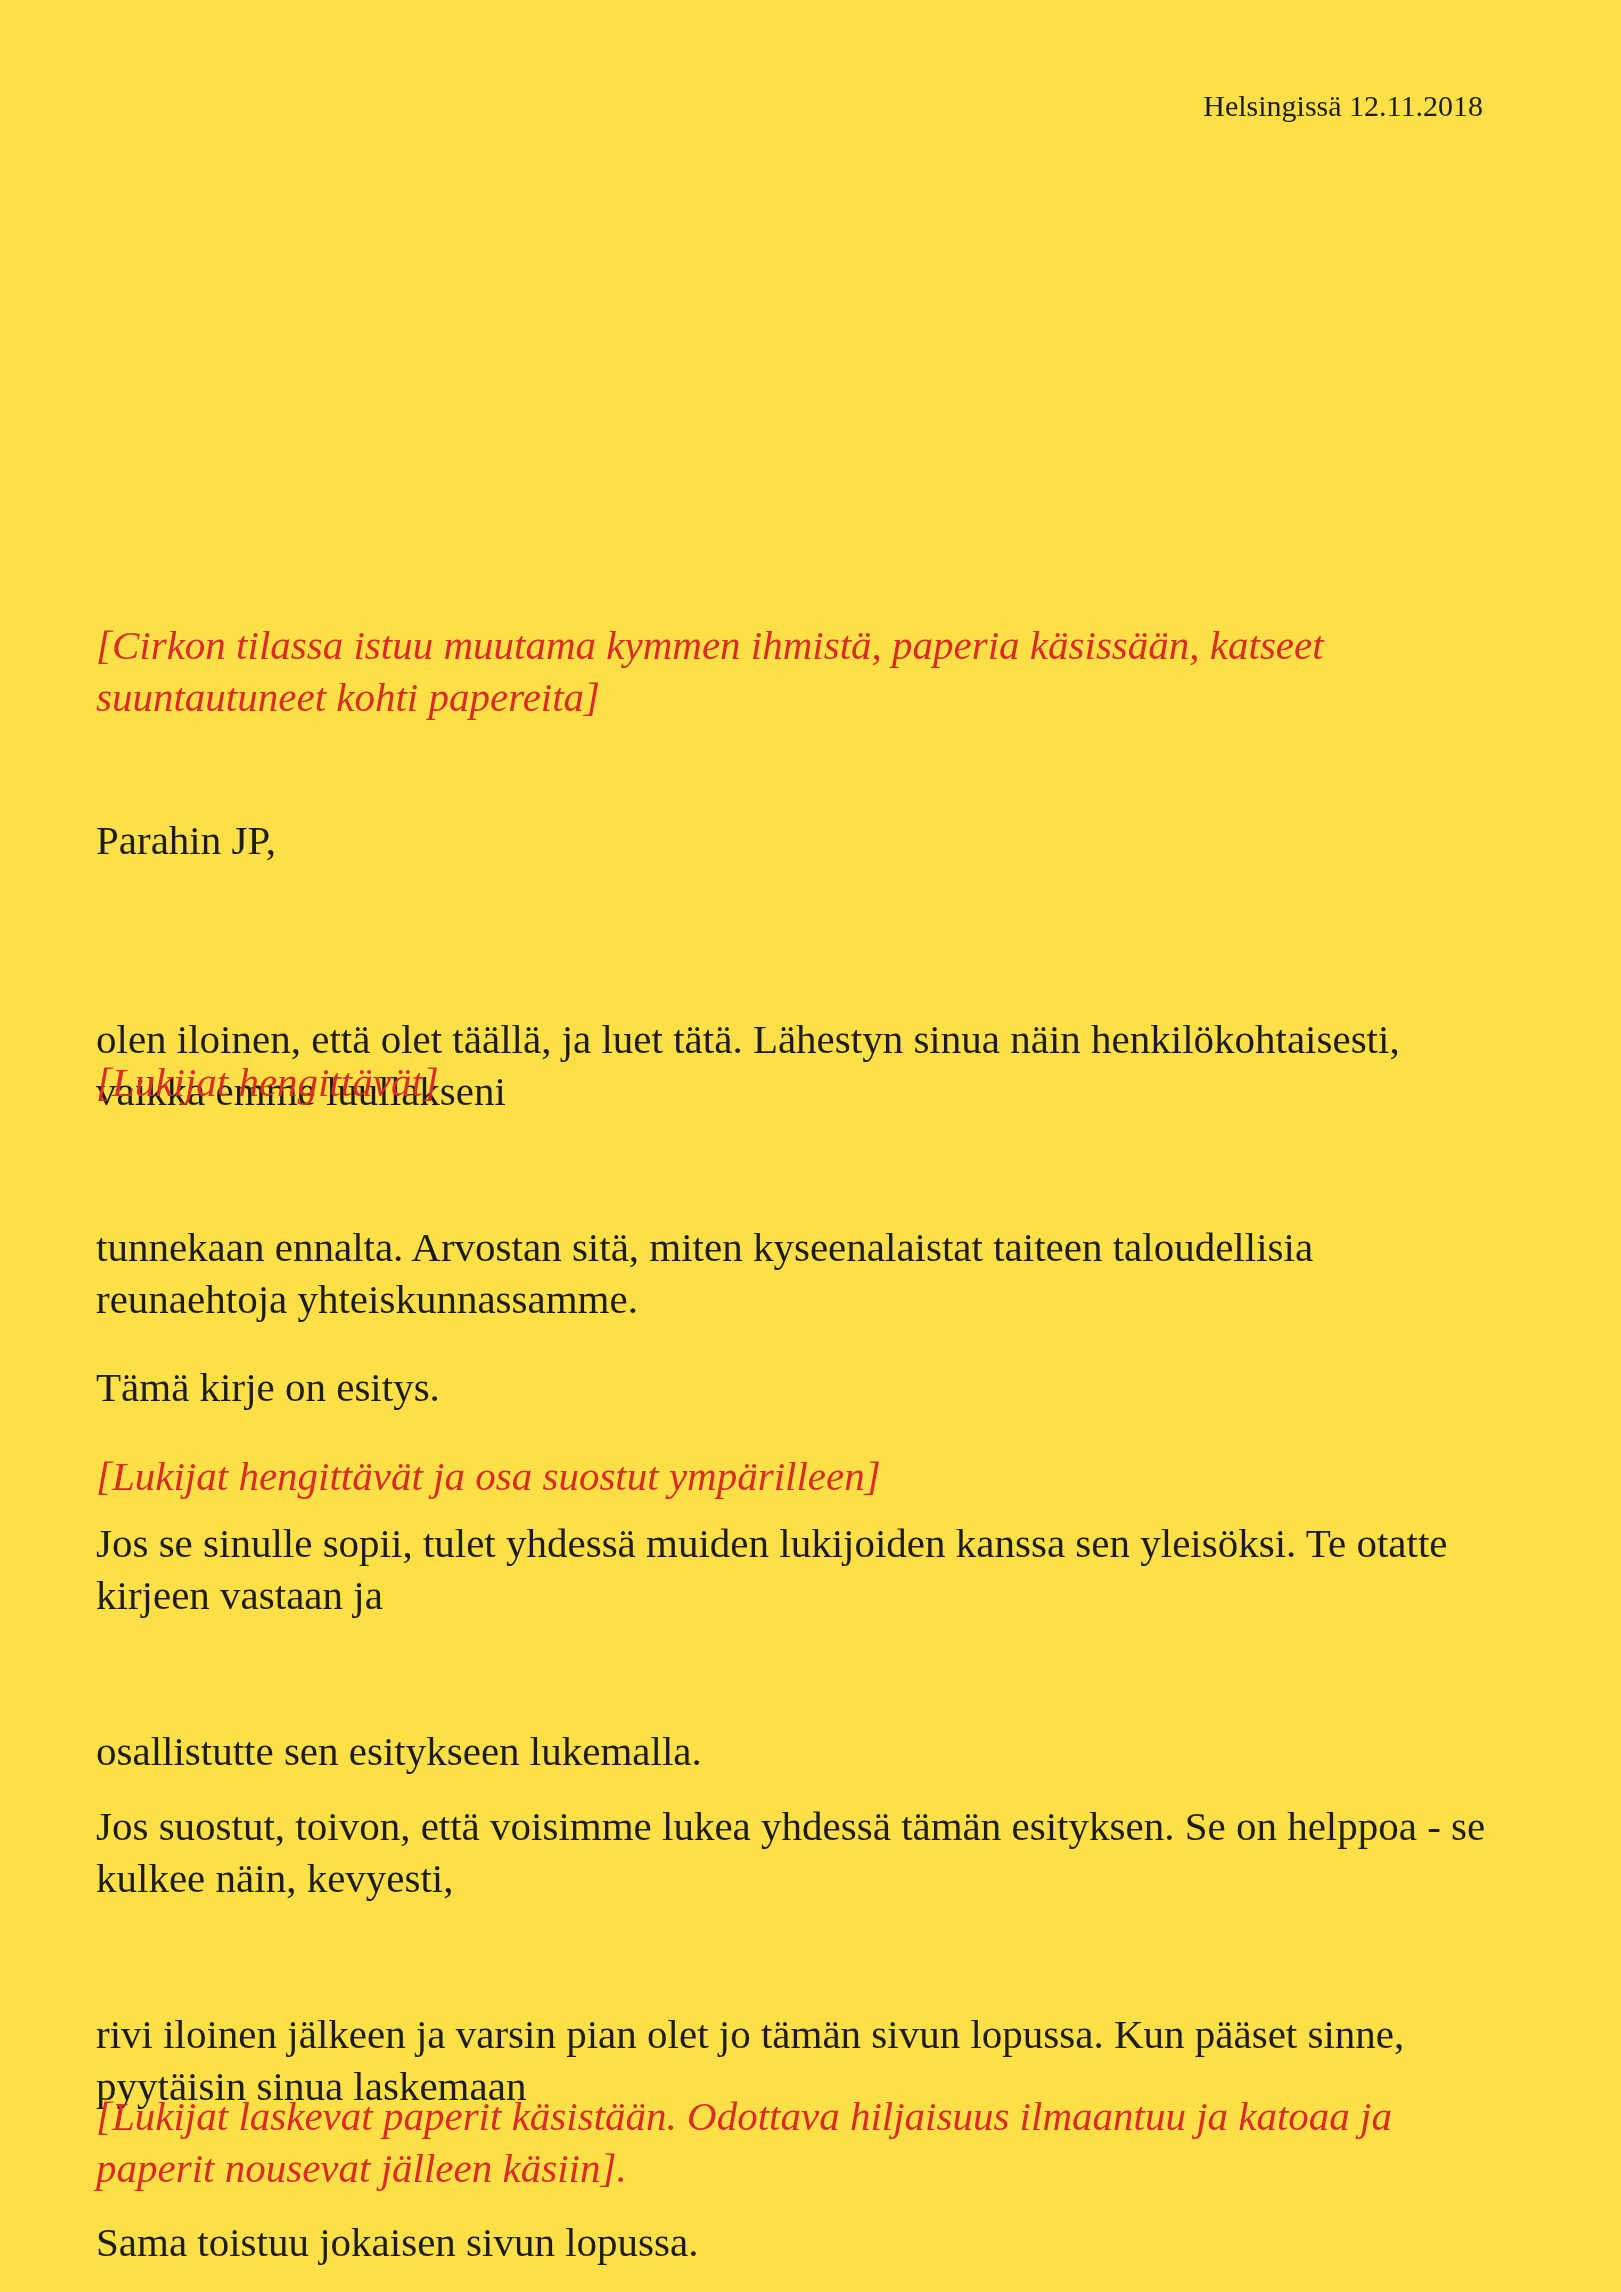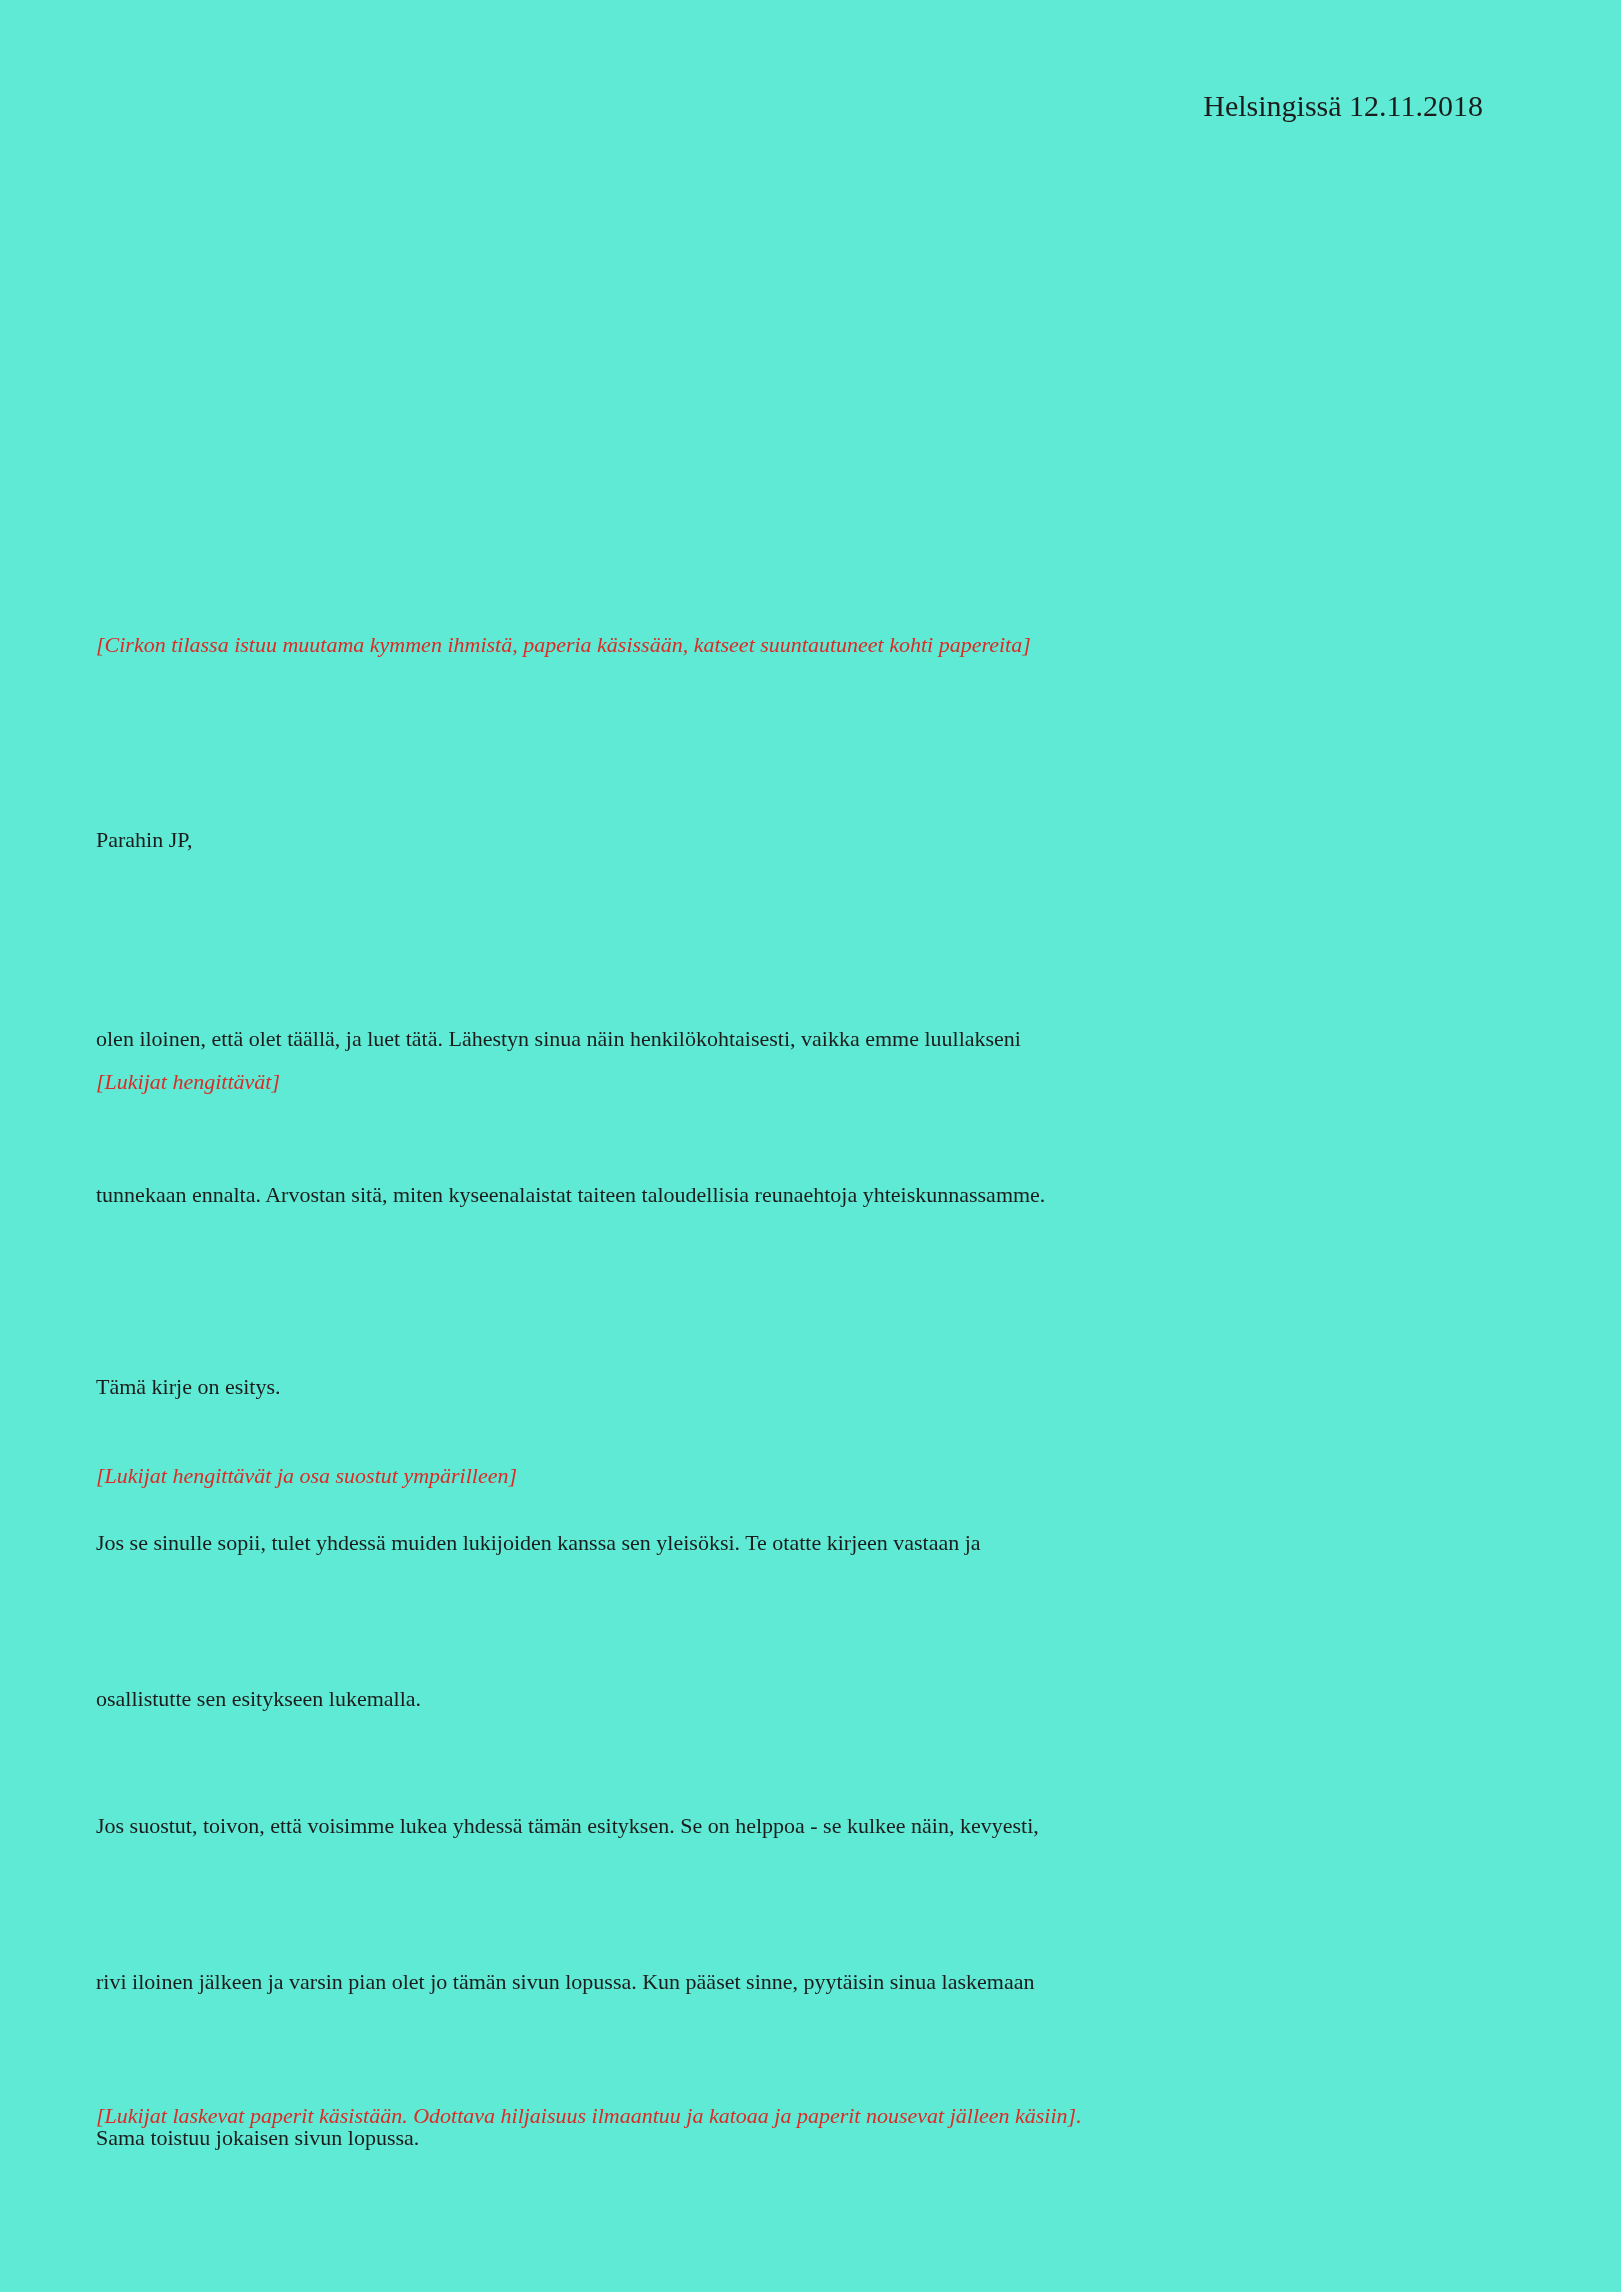--- a/index.html
+++ b/index.html
@@ -13,21 +13,21 @@
     height: 2293px;
     background: #ffffff;
     font-family: "Liberation Serif", serif;
     color: #1c1c1c;
     overflow: hidden;
   }
   .block {
     position: absolute;
     left: 96px;
     right: 113px;
-    font-size: 22px;
+    font-size: 41px;
     line-height: 52px;
     white-space: pre-wrap;
   }
   .line {
     display: block;
   }
   .dateline {
     position: absolute;
     top: 80px;
     right: 138px;
@@ -36,21 +36,21 @@
     text-align: right;
   }
   .stage-direction {
     color: var(--accent-red, #d92c26);
     font-style: italic;
   }
 </style>
 </head>
 <body>
 
-<div class="page" style="background: #5eead4; color: rgb(28, 28, 28);">
+<div class="page" style="background: #fde047; color: rgb(28, 28, 28);">
 
   <div class="dateline">Helsingissä 12.11.2018</div>
 
   <div class="block stage-direction" style="top:619px">[Cirkon tilassa istuu muutama kymmen ihmistä, paperia käsissään, katseet suuntautuneet kohti papereita]</div>
 
   <div class="block" style="top:814px">Parahin JP,</div>
 
   <div class="block" style="top:909px">
     <span class="line">olen iloinen, että olet täällä, ja luet tätä. Lähestyn sinua näin henkilökohtaisesti, vaikka emme luullakseni</span>
     <span class="line">tunnekaan ennalta. Arvostan sitä, miten kyseenalaistat taiteen taloudellisia reunaehtoja yhteiskunnassamme.</span>

